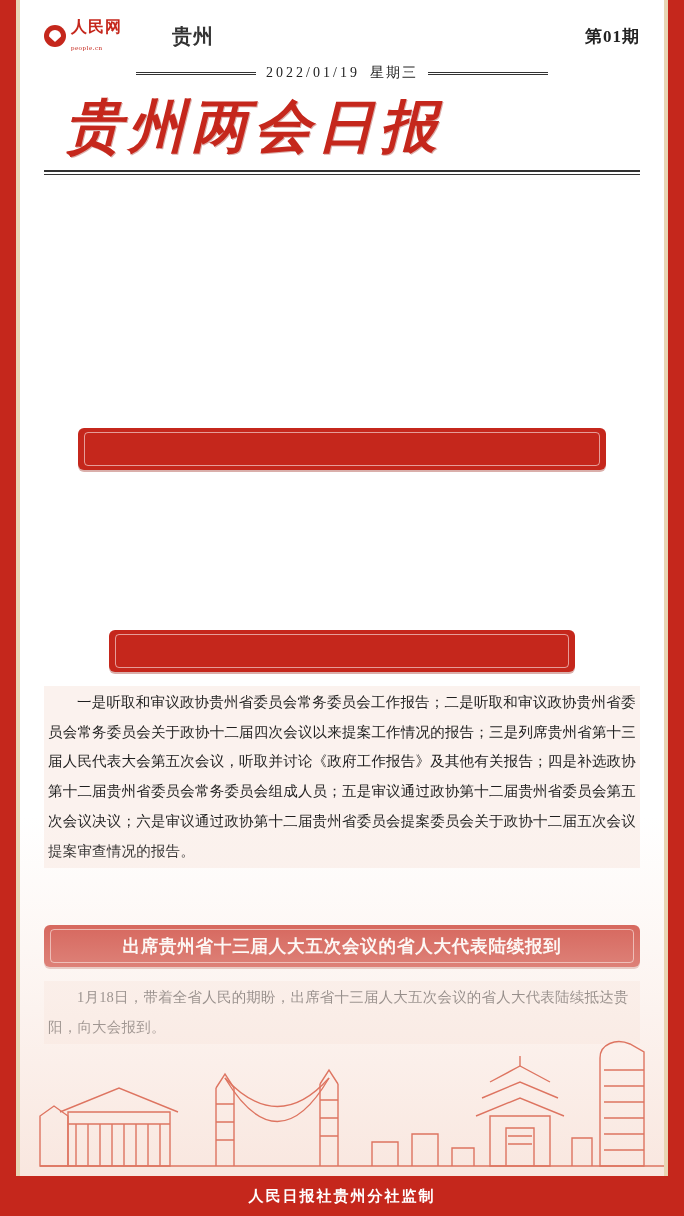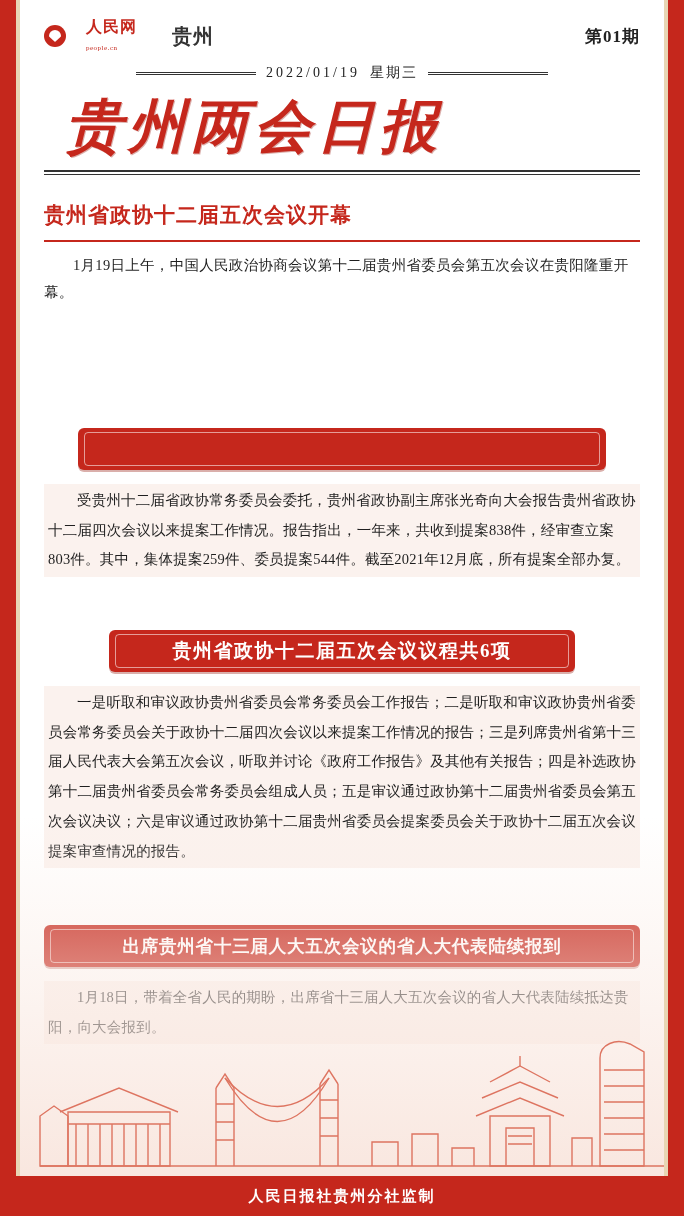--- a/index.html
+++ b/index.html
@@ -64,21 +64,21 @@
   .brand {
     display: flex;
     align-items: center;
     gap: 8px;
   }
   .brand-logo {
     width: 120px;
     position: relative;
     display: flex;
     align-items: center;
-    gap: 20px;
+    gap: 5px;
   }
   .logo-mark {
     width: 22px; height: 22px;
     border-radius: 50%;
     background: #c5271c;
     position: relative;
     flex: none;
   }
   .logo-mark::after {
     content: "";
@@ -378,40 +378,31 @@
     </div>
 
     <div class="title-row">
       <div class="paper-title">贵州两会日报</div>
     </div>
 
     <div class="double-rule"></div>
   </div>
 
   <div class="lead">
-    <div class="lead-right">
-      <div class="lead-head">贵州省政协十二届五次会议开幕</div>
-      <div class="lead-sep"></div>
-      <div class="lead-body">1月19日上午，中国人民政治协商会议第十二届贵州省委员会第五次会议在贵阳隆重开幕。</div>
-    </div>
   </div>
 
   <div class="section" style="top:428px">
     <div class="ribbon w1">
       <span class="ribbon-inner"></span>
     </div>
-    <div class="body-card">
-      <p class="para">受贵州十二届省政协常务委员会委托，贵州省政协副主席张光奇向大会报告贵州省政协十二届四次会议以来提案工作情况。报告指出，一年来，共收到提案838件，经审查立案803件。其中，集体提案259件、委员提案544件。截至2021年12月底，所有提案全部办复。</p>
-    </div>
   </div>
 
   <div class="section" style="top:630px">
     <div class="ribbon w2">
       <span class="ribbon-inner"></span>
-      <span class="ribbon-text">贵州省政协十二届五次会议议程共6项</span>
     </div>
     <div class="body-card">
       <p class="para">一是听取和审议政协贵州省委员会常务委员会工作报告；二是听取和审议政协贵州省委员会常务委员会关于政协十二届四次会议以来提案工作情况的报告；三是列席贵州省第十三届人民代表大会第五次会议，听取并讨论《政府工作报告》及其他有关报告；四是补选政协第十二届贵州省委员会常务委员会组成人员；五是审议通过政协第十二届贵州省委员会第五次会议决议；六是审议通过政协第十二届贵州省委员会提案委员会关于政协十二届五次会议提案审查情况的报告。</p>
     </div>
   </div>
 
   <div class="section" style="top:925px">
     <div class="ribbon full">
       <span class="ribbon-inner"></span>
       <span class="ribbon-text sm">出席贵州省十三届人大五次会议的省人大代表陆续报到</span>

